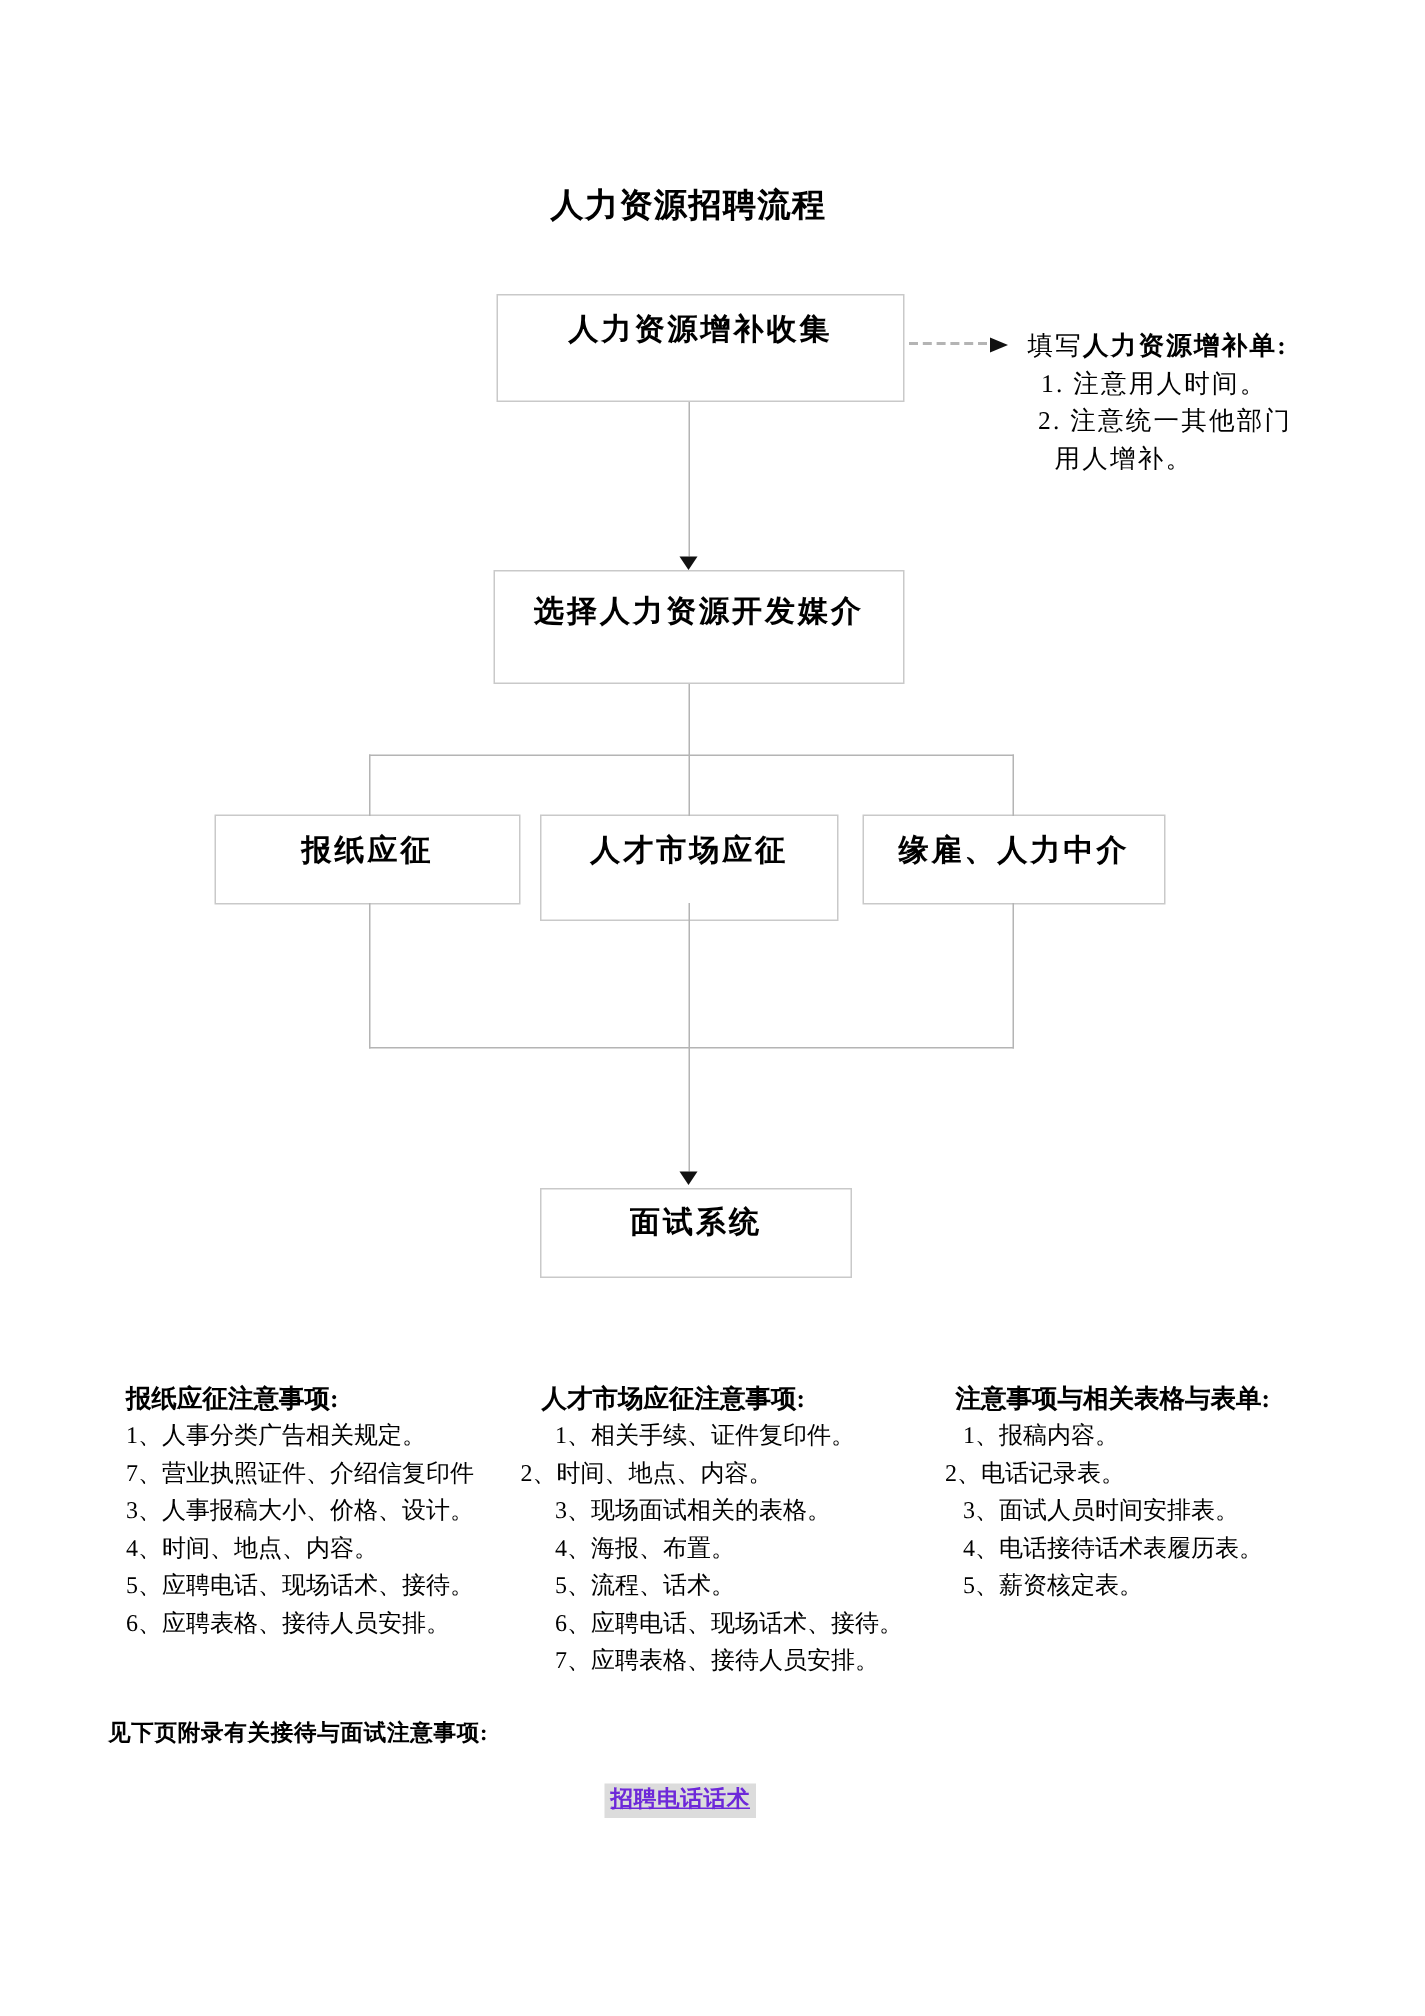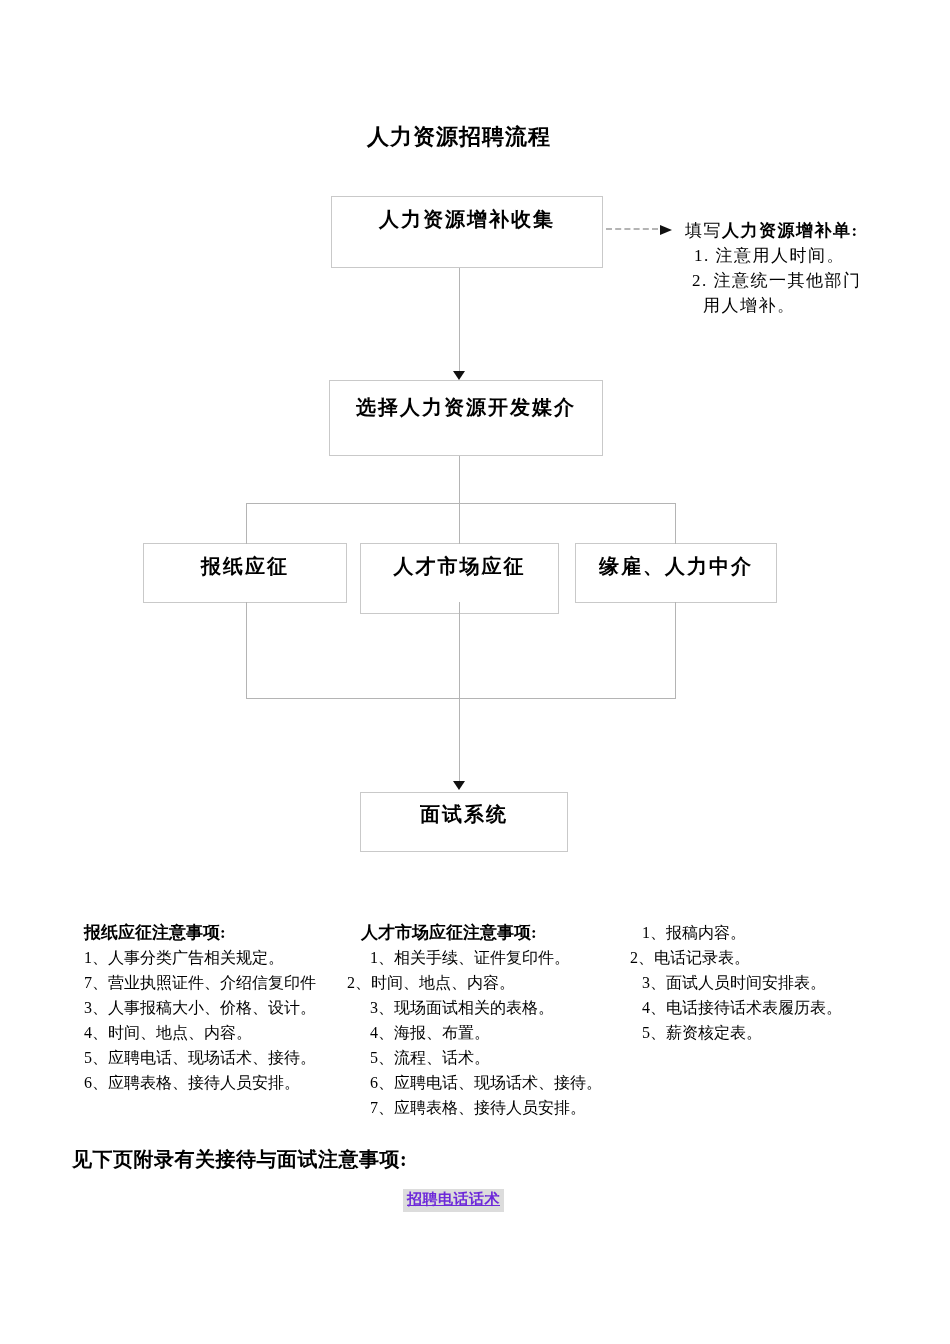--- a/index.html
+++ b/index.html
@@ -54,21 +54,21 @@
   .col-2{left:347px;}
   .col-2 .hd{padding-left:14px;}
   .col-2 .it{padding-left:23px;}
   .col-2 .it-tight{padding-left:0;}
   .col-3{left:630px;}
   .col-3 .hd{padding-left:7px;}
   .col-3 .it{padding-left:12px;}
   .col-3 .it-tight{padding-left:0;}
   .footer-note{
     position:absolute;left:72px;top:1146px;
-    font-size:20px;font-weight:bold;letter-spacing:0.5px;
+    font-size:15px;font-weight:bold;letter-spacing:0.5px;
     white-space:nowrap;
   }
   .phone-link{
     position:absolute;left:403px;top:1189px;
     display:inline-block;
     background:#dcdcdc;
     padding:1px 4px 3px 4px;
     font-size:15px;font-weight:bold;
     text-decoration:underline;
     letter-spacing:0.5px;
@@ -135,20 +135,21 @@
     <div class="it">1、相关手续、证件复印件。</div>
     <div class="it it-tight">2、时间、地点、内容。</div>
     <div class="it">3、现场面试相关的表格。</div>
     <div class="it">4、海报、布置。</div>
     <div class="it">5、流程、话术。</div>
     <div class="it">6、应聘电话、现场话术、接待。</div>
     <div class="it">7、应聘表格、接待人员安排。</div>
   </div>
 
   <div class="col col-3">
+    <div class="hd">注意事项与相关表格与表单:</div>
     <div class="it">1、报稿内容。</div>
     <div class="it it-tight">2、电话记录表。</div>
     <div class="it">3、面试人员时间安排表。</div>
     <div class="it">4、电话接待话术表履历表。</div>
     <div class="it">5、薪资核定表。</div>
   </div>
 
   <div class="footer-note">见下页附录有关接待与面试注意事项:</div>
   <a class="phone-link">招聘电话话术</a>
 

